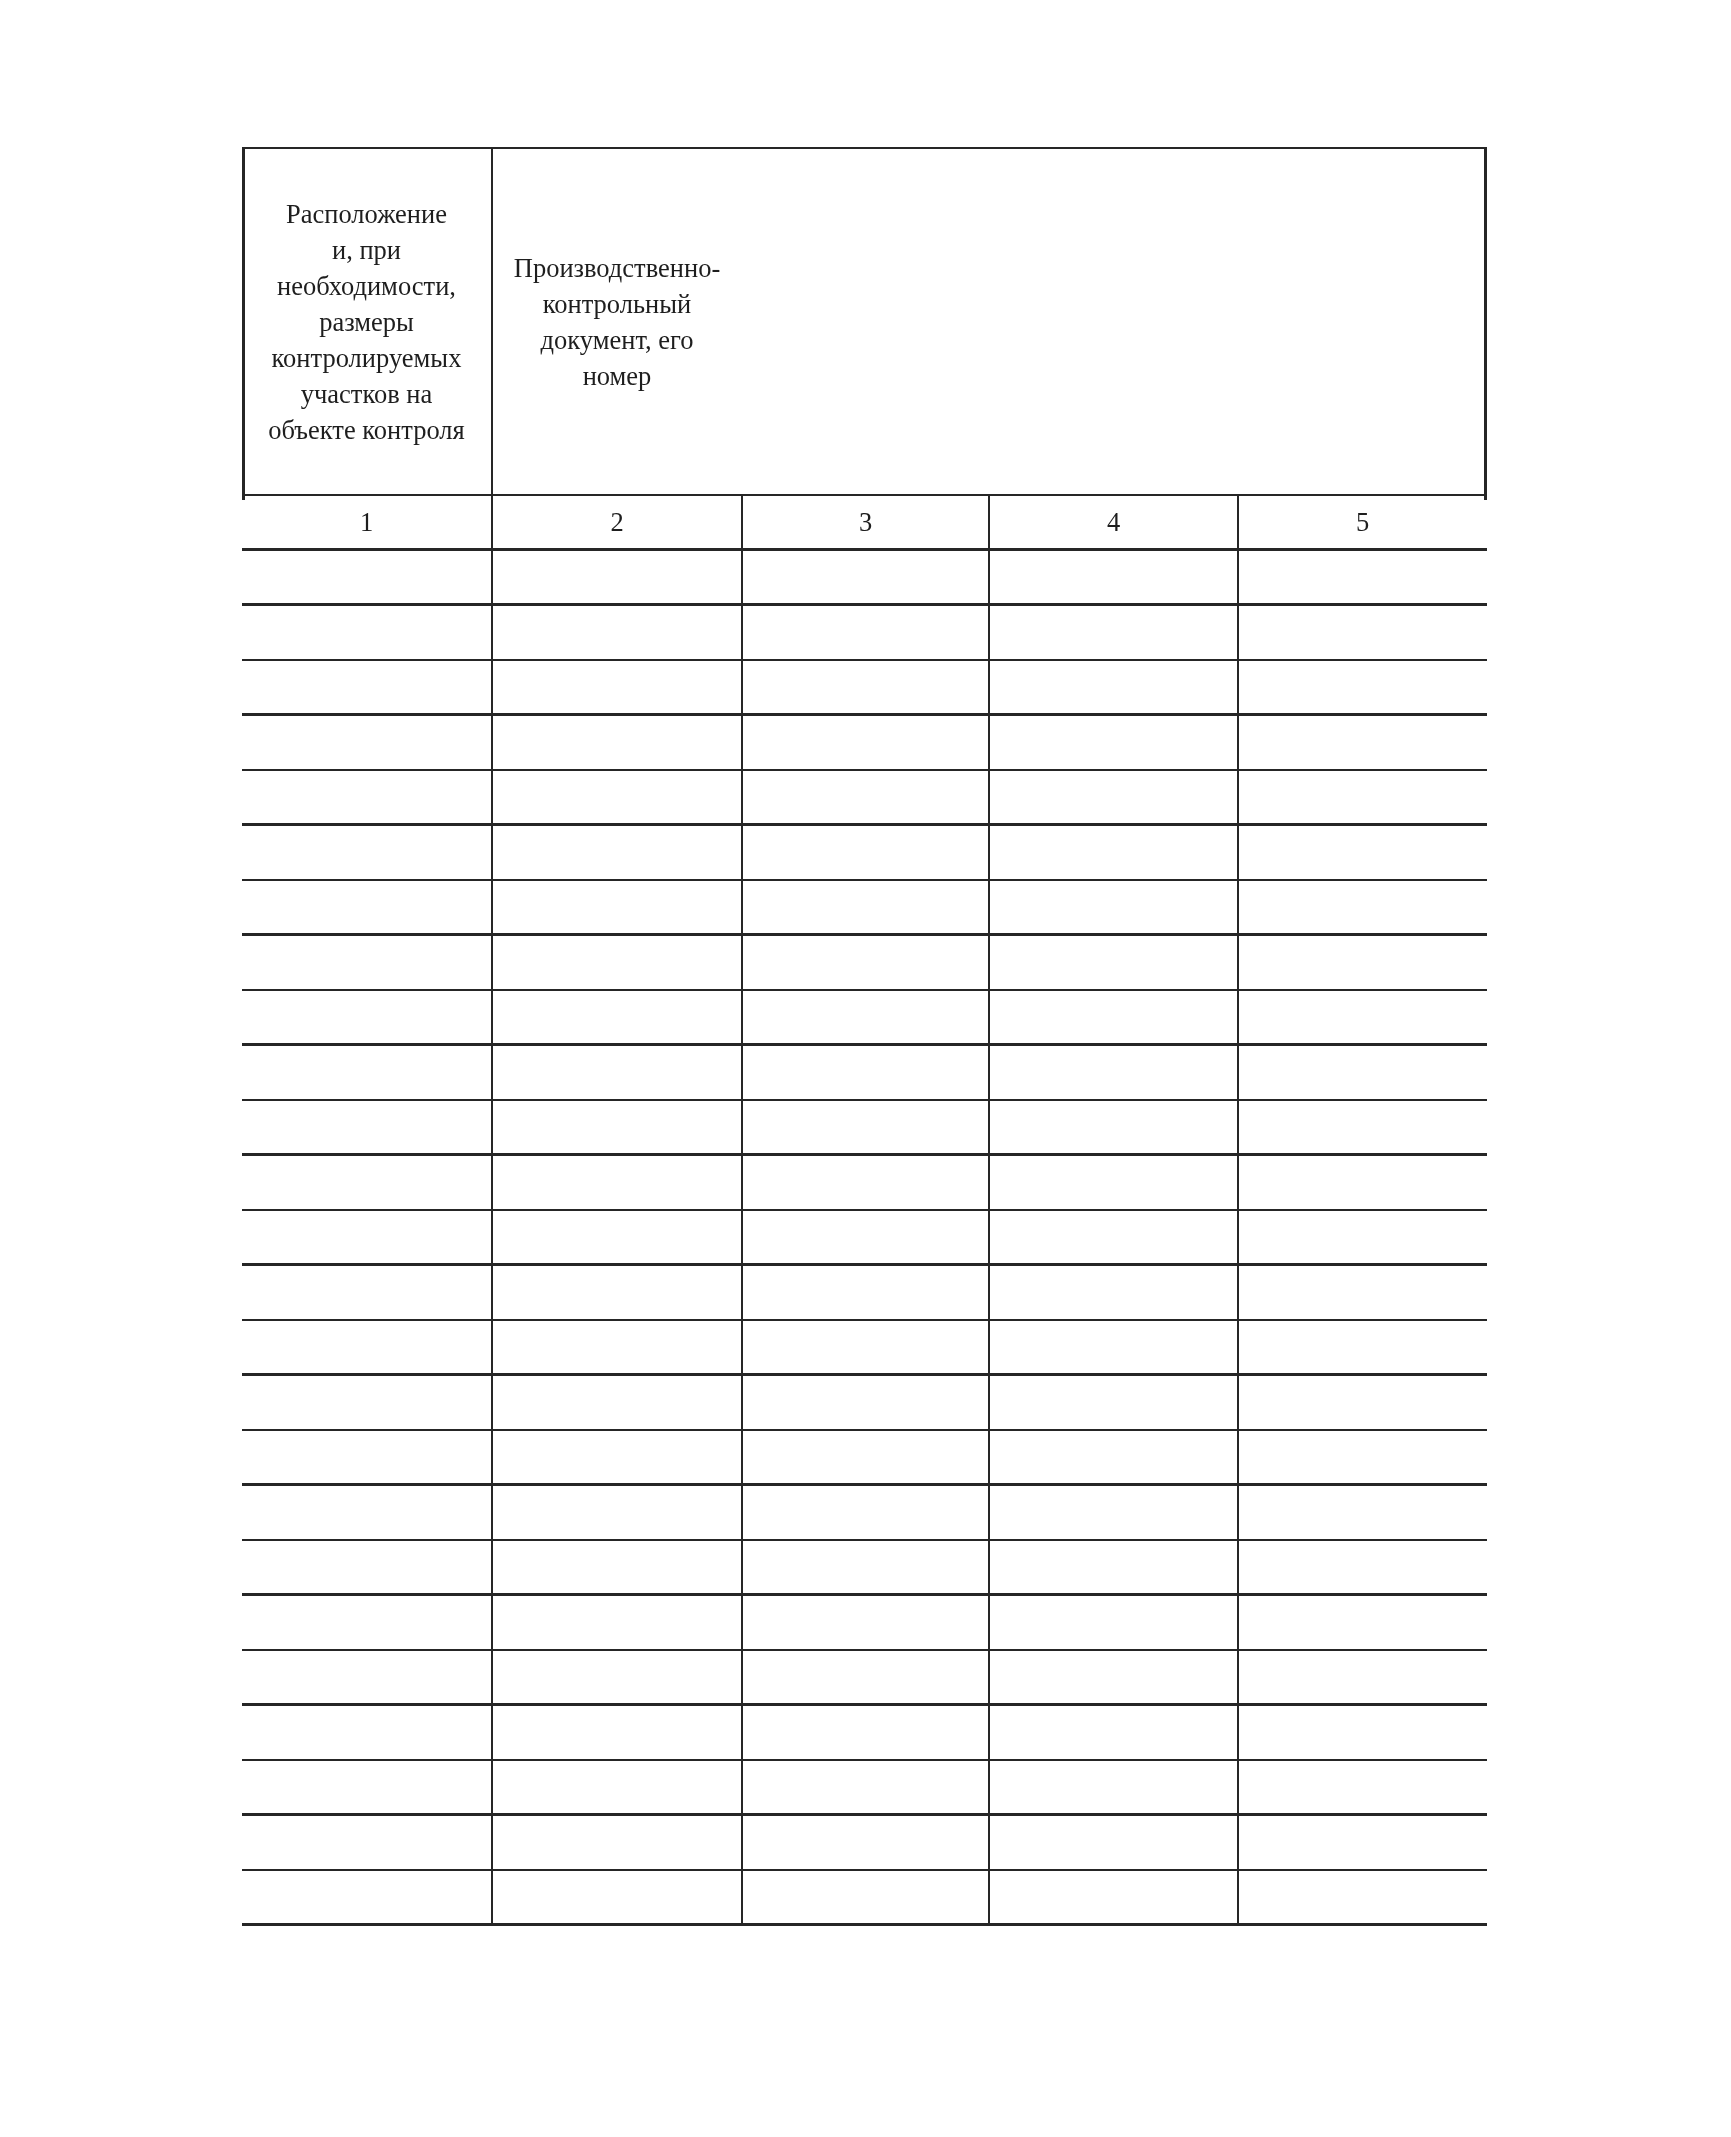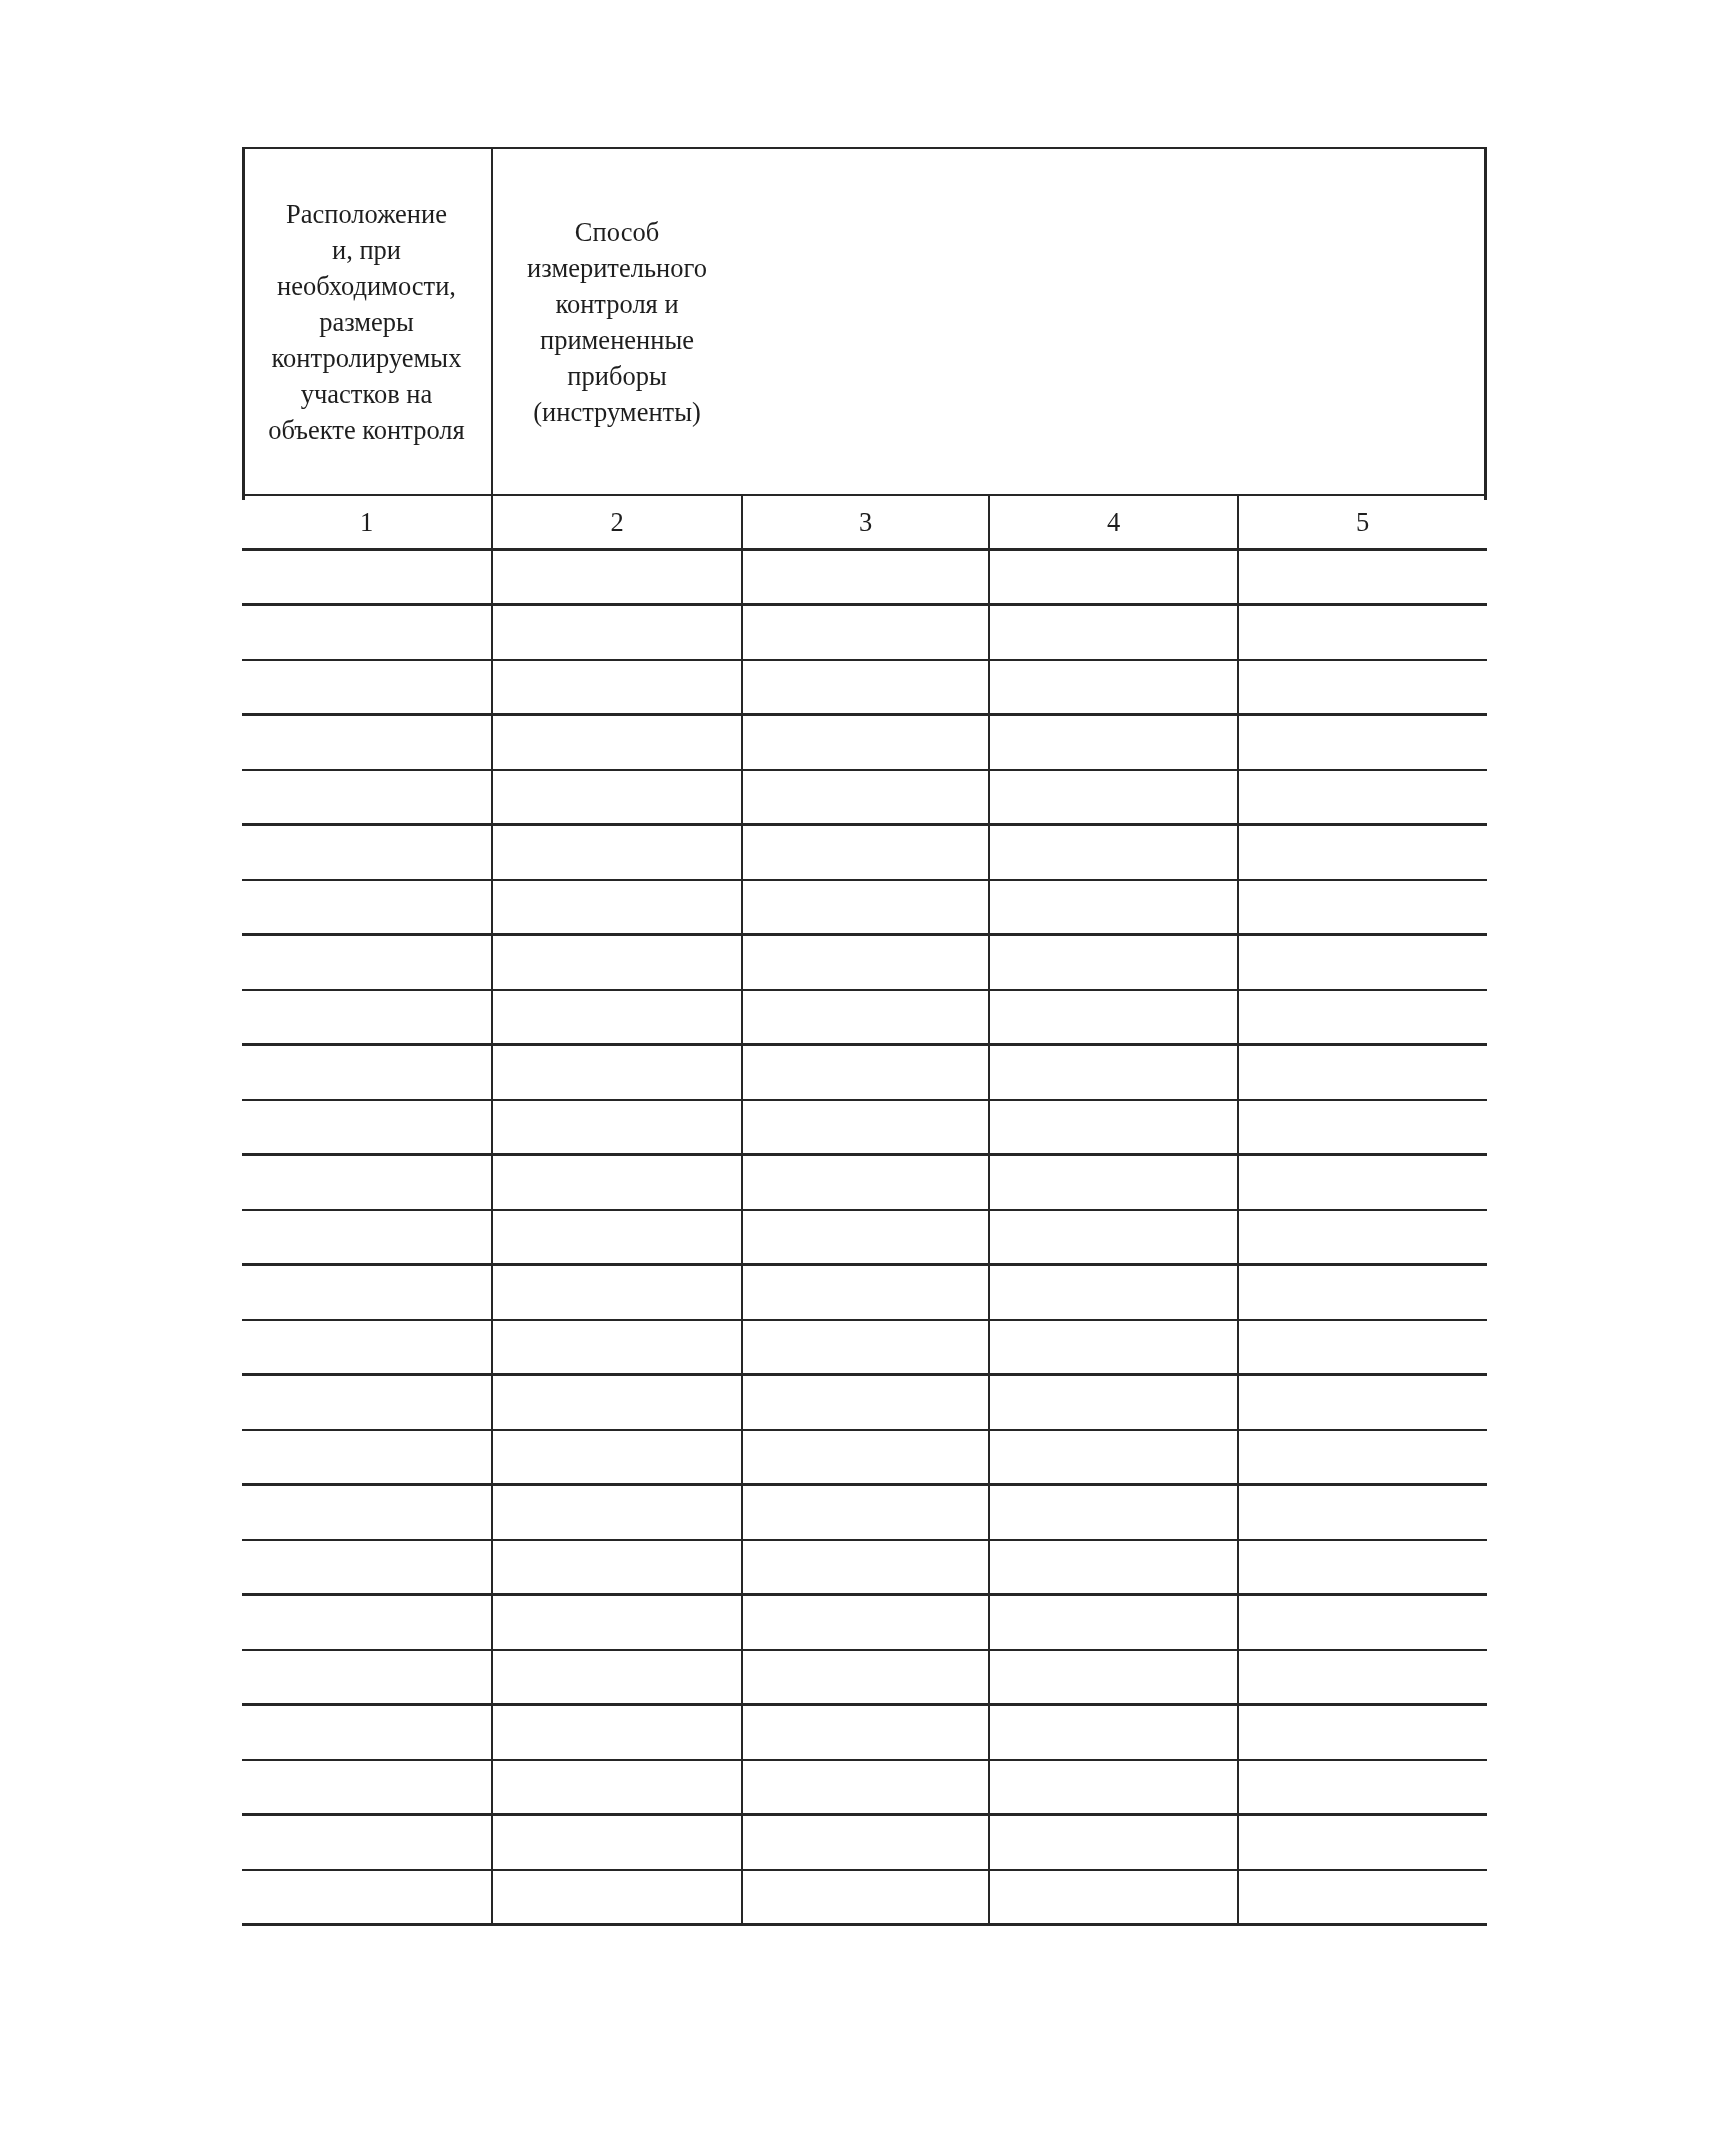--- a/index.html
+++ b/index.html
@@ -71,26 +71,24 @@
     <div class="hdr-vl right"></div>
 
     <div class="row header">
       <div class="cell">Расположение
 и, при
 необходимости,
 размеры
 контролируемых
 участков на
 объекте контроля</div>
-      <div class="cell">Способ
-измерительного
-контроля и
-примененные
-приборы
-(инструменты)</div>
+      <div class="cell">Производственно-
+контрольный
+документ, его
+номер</div>
     </div>
 
     <div class="row numbers">
       <div class="cell">1</div>
       <div class="cell">2</div>
       <div class="cell">3</div>
       <div class="cell">4</div>
       <div class="cell">5</div>
     </div>
 

